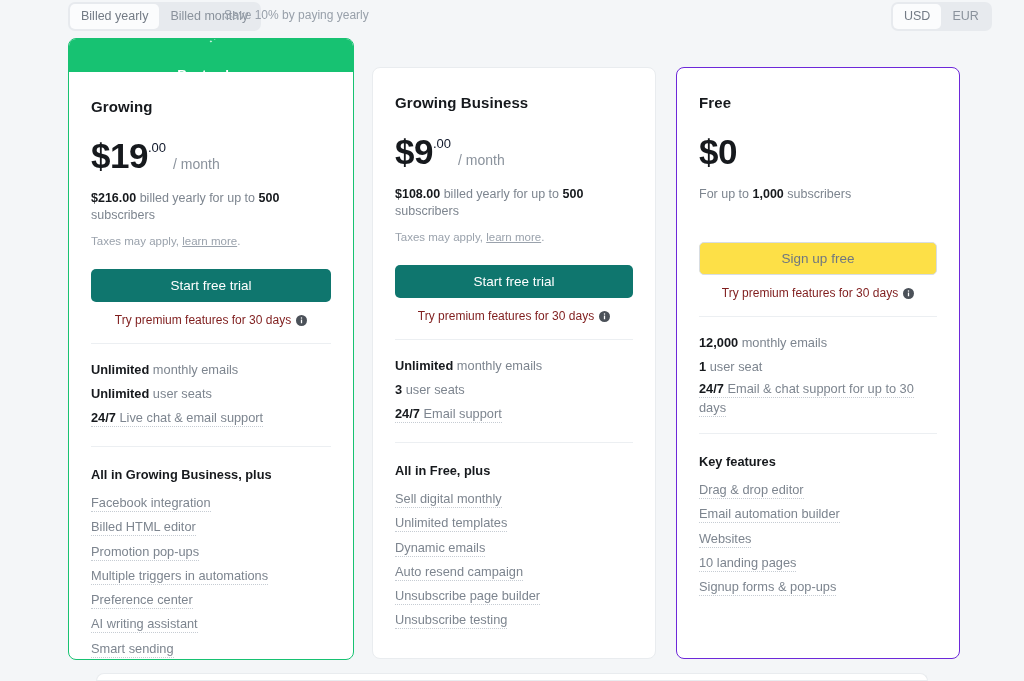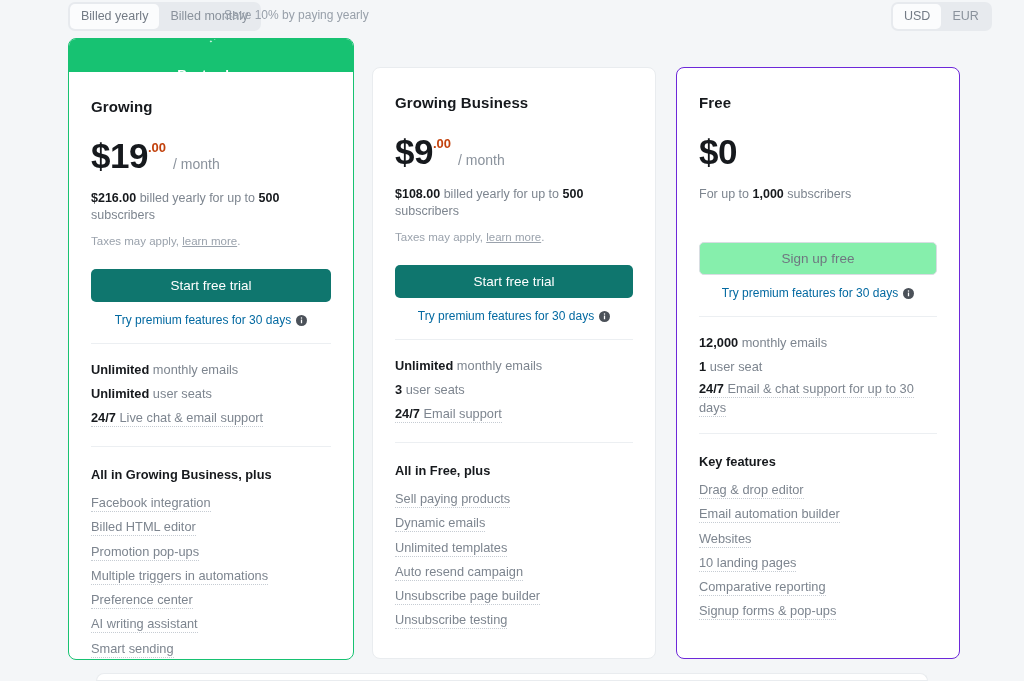--- a/index.html
+++ b/index.html
@@ -61,45 +61,45 @@
   .plan-name {
     font-size: 15px; font-weight: bold; color: #16191d; letter-spacing: .1px;
   }
 
   .price-row { display: flex; align-items: flex-start; margin-top: 24px; }
   .price-main {
     font-size: 35px; font-weight: bold; color: #16191d; line-height: 34px;
     letter-spacing: -0.5px;
   }
   .price-cents {
-    font-size: 13px; font-weight: bold; color: #c2410c;
+    font-size: 13px; font-weight: normal; color: #0f172a;
     line-height: 13px; margin-top: 2px;
   }
   .price-period {
     font-size: 14px; color: #8a929c; margin-left: 7px; margin-top: 17px;
   }
 
   .billed-line {
     margin-top: 17px; font-size: 12.5px; color: #7d858f; line-height: 17px;
   }
   .billed-line b { color: #16191d; font-weight: bold; }
 
   .taxes-line { margin-top: 11px; font-size: 11.5px; color: #9aa2ac; }
   .taxes-line a { color: #9aa2ac; text-decoration: underline; cursor: pointer; }
 
   .cta {
     display: block; width: 100%; height: 33px; margin-top: 22px;
     border-radius: 5px; border: none; cursor: pointer;
     font-size: 13.5px; font-family: "Liberation Sans", sans-serif;
   }
   .cta-primary { background: #0f766e; color: #ffffff; }
-  .cta-outline { background: #86efac; color: #6f7780; border: 1px solid #d8dde2; }
+  .cta-outline { background: #fde047; color: #6f7780; border: 1px solid #d8dde2; }
 
   .trial-note {
-    margin-top: 11px; text-align: center; font-size: 12px; color: #0369a1;
+    margin-top: 11px; text-align: center; font-size: 12px; color: #7f1d1d;
     display: flex; align-items: center; justify-content: center; gap: 5px;
   }
   .info-icon {
     display: inline-flex; width: 11px; height: 11px; flex: 0 0 auto;
   }
 
   .divider { height: 1px; background: #eceff2; margin: 16px 0 0 0; }
 
   .feature-list { margin-top: 14px; }
   .feature-item {
@@ -239,23 +239,23 @@
           <div class="feature-item">
             <span style="border:none"><b>3</b><span> user seats</span></span>
           </div>
           <div class="feature-item">
             <span class="dotted"><b>24/7</b><span> Email support</span></span>
           </div>
         </div>
         <div class="divider"></div>
         <div class="group-title">All in Free, plus</div>
         <div class="link-list">
-          <div class="link-item"><span>Sell paying products</span></div>
+          <div class="link-item"><span>Sell digital monthly</span></div>
+          <div class="link-item"><span>Unlimited templates</span></div>
           <div class="link-item"><span>Dynamic emails</span></div>
-          <div class="link-item"><span>Unlimited templates</span></div>
           <div class="link-item"><span>Auto resend campaign</span></div>
           <div class="link-item"><span>Unsubscribe page builder</span></div>
           <div class="link-item"><span>Unsubscribe testing</span></div>
         </div>
       </div>
     </div>
 
     <div class="card card-free">
       <div class="card-body">
         <div class="plan-name">Free</div>
@@ -290,21 +290,20 @@
             <span class="dotted"><b>24/7</b><span> Email &amp; chat support for up to 30 days</span></span>
           </div>
         </div>
         <div class="divider"></div>
         <div class="group-title">Key features</div>
         <div class="link-list">
           <div class="link-item"><span>Drag &amp; drop editor</span></div>
           <div class="link-item"><span>Email automation builder</span></div>
           <div class="link-item"><span>Websites</span></div>
           <div class="link-item"><span>10 landing pages</span></div>
-          <div class="link-item"><span>Comparative reporting</span></div>
           <div class="link-item"><span>Signup forms &amp; pop-ups</span></div>
         </div>
       </div>
     </div>
 
   </div>
 
   <div class="bottom-peek"></div>
 </div>
 

